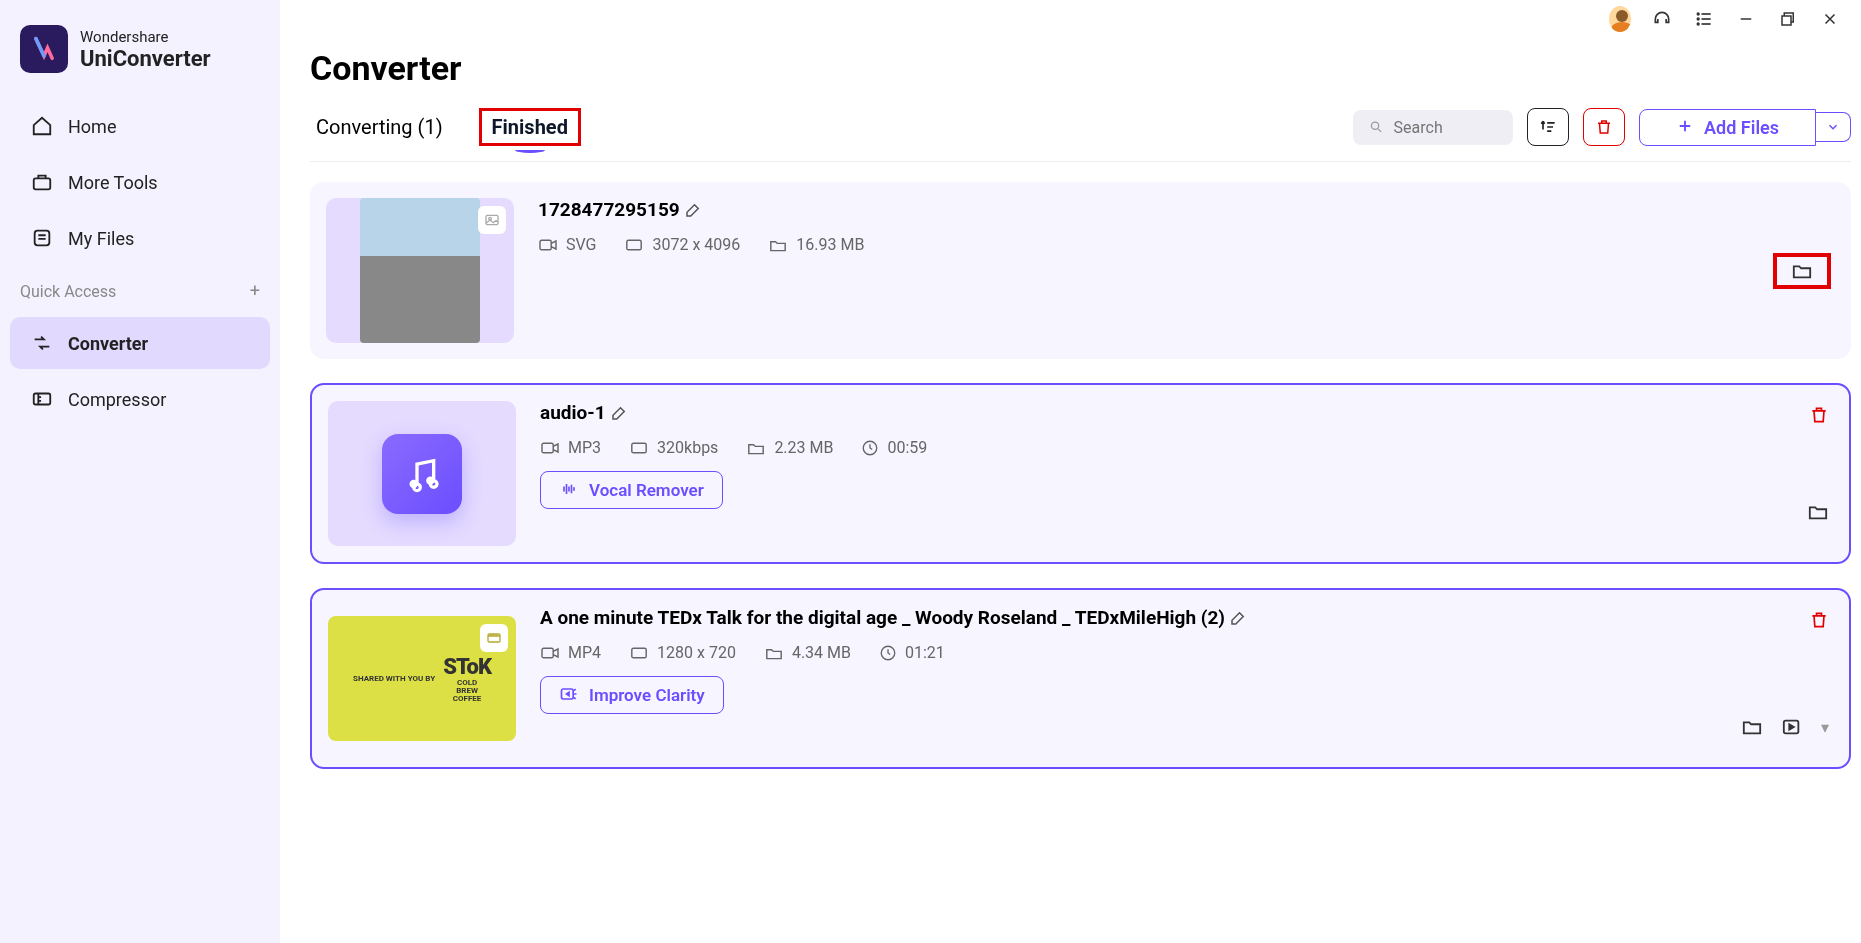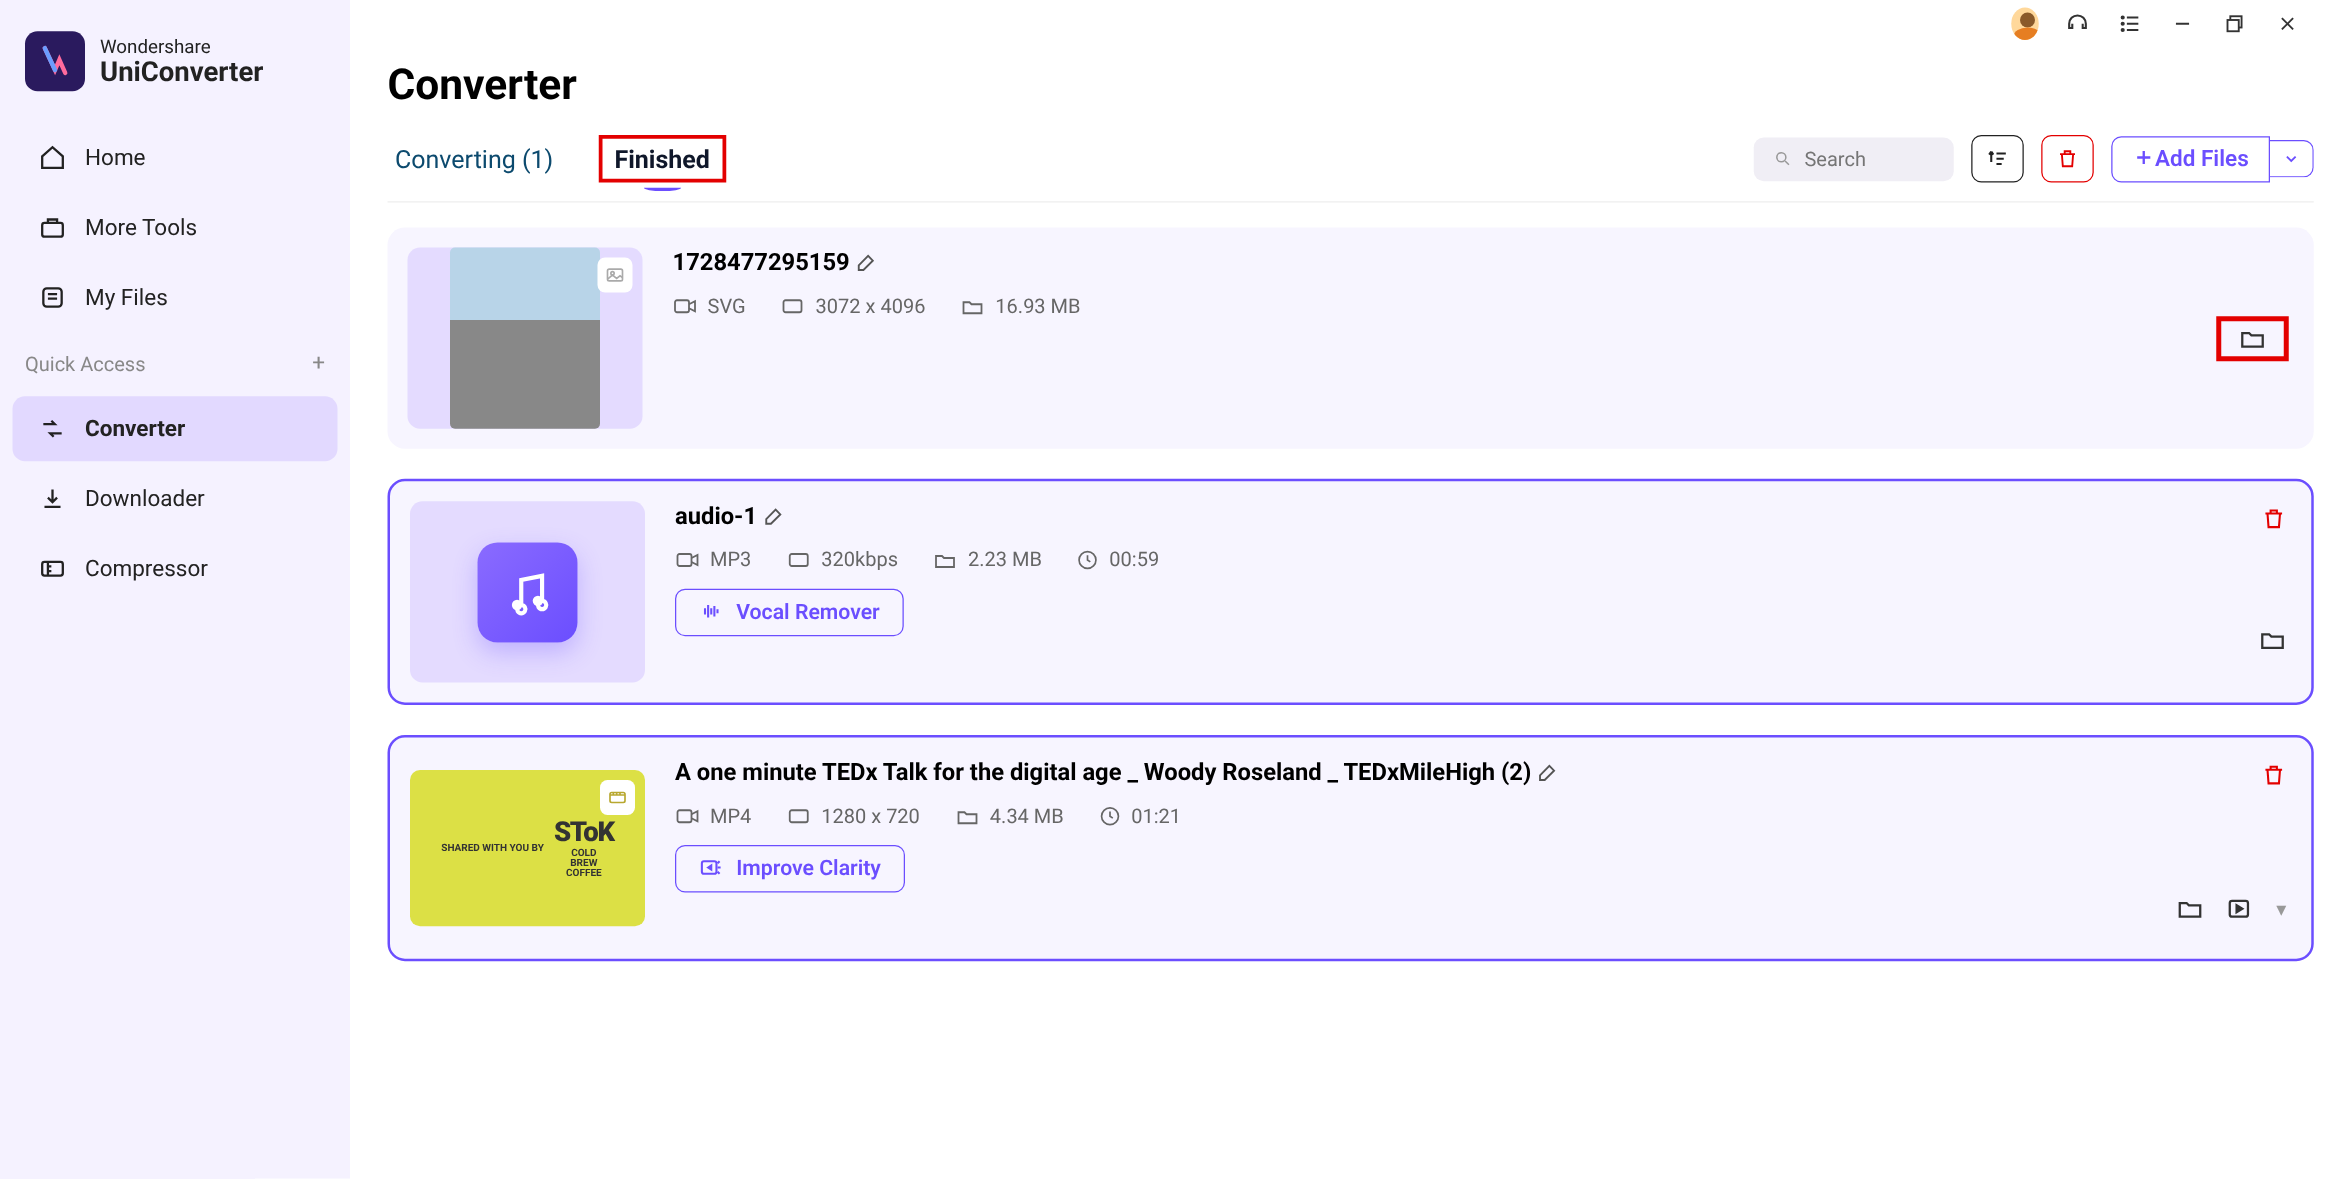--- a/index.html
+++ b/index.html
@@ -13,30 +13,30 @@
 .nav-item{display:flex;align-items:center;gap:14px;padding:14px 20px;font-size:18px;color:#222;cursor:pointer;border-radius:10px;margin:2px 10px}
 .nav-item.active{background:#e2d9ff;font-weight:700}
 .nav-icon{width:24px;height:24px;display:flex;align-items:center;justify-content:center}
 .quick-access{display:flex;justify-content:space-between;align-items:flex-end;padding:14px 20px;color:#888;font-size:16px}
 .main{flex:1;padding:0 10px 20px 30px;overflow:auto}
 .titlebar{display:flex;justify-content:flex-end;gap:20px;padding:8px 10px;align-items:center}
 .titlebar-icon{width:22px;height:22px;display:flex;align-items:center;justify-content:center;color:#555;cursor:pointer}
 .page-title{font-size:34px;font-weight:700;margin:10px 0 20px 0}
 .toolbar{display:flex;align-items:center;justify-content:space-between;border-bottom:1px solid #eee;padding-bottom:15px;margin-bottom:20px}
 .tabs{display:flex;gap:30px;align-items:center}
-.tab{font-size:20px;color:#0c4a6e;cursor:pointer;padding:4px 6px}
+.tab{font-size:20px;color:#000000;cursor:pointer;padding:4px 6px}
 .tab.active{color:#0f172a;font-weight:700;position:relative}
 .tab.highlight{border:3px solid #e30000;padding:4px 10px}
 .tab-underline{position:absolute;bottom:-10px;left:50%;transform:translateX(-50%);width:30px;height:6px;border-bottom:3px solid #6b4eff;border-radius:50%}
 .toolbar-right{display:flex;gap:14px;align-items:center}
 .search-box{display:flex;align-items:center;gap:10px;background:#f0eef5;border-radius:8px;padding:8px 16px;width:160px;color:#999}
 .icon-btn{border:1.5px solid #222;border-radius:8px;width:42px;height:38px;display:flex;align-items:center;justify-content:center;cursor:pointer;background:#fff}
 .icon-btn.red{border-color:#e30000;color:#e30000}
 .add-files{display:flex;align-items:center}
-.add-files-main{display:flex;border:1.5px solid #6b4eff;border-radius:8px 0 0 8px;padding:7px 16px;font-size:18px;font-weight:600;color:#6b4eff;cursor:pointer}
+.add-files-main{display:flex;gap:10px;border:1.5px solid #6b4eff;border-radius:8px 0 0 8px;padding:7px 36px;font-size:18px;font-weight:600;color:#6b4eff;cursor:pointer}
 .add-files-drop{border:1.5px solid #6b4eff;border-left:none;border-radius:0 8px 8px 0;padding:7px 10px;color:#6b4eff;cursor:pointer}
 .file-card{background:#f7f5ff;border-radius:14px;padding:16px;display:flex;gap:24px;margin-bottom:24px;position:relative}
 .file-card.selected{border:2px solid #6b4eff}
 .thumb{width:188px;height:145px;background:#e4dbff;border-radius:10px;display:flex;align-items:center;justify-content:center;position:relative;flex-shrink:0}
 .thumb-photo{width:120px;height:145px;background:linear-gradient(180deg,#b8d4e8 0%,#b8d4e8 40%,#888 40%,#888 100%);border-radius:4px;position:relative}
 .thumb-badge{position:absolute;top:8px;right:8px;width:28px;height:28px;background:#fff;border-radius:6px;display:flex;align-items:center;justify-content:center;color:#999}
 .thumb-audio{width:80px;height:80px;background:linear-gradient(135deg,#8a6bff,#6b4eff);border-radius:16px;display:flex;align-items:center;justify-content:center;box-shadow:0 8px 20px rgba(107,78,255,0.3)}
 .thumb-video{width:210px;height:125px;background:#dce045;border-radius:8px;display:flex;align-items:center;justify-content:center;flex-direction:column;position:relative;font-size:9px;color:#333}
 .file-info{flex:1;display:flex;flex-direction:column;gap:14px}
 .file-name-row{display:flex;align-items:center;gap:4px}
@@ -108,28 +108,20 @@
     <span class="nav-icon">
         <svg width="22" height="22" viewBox="0 0 24 24" fill="none" stroke="#222" stroke-width="2">
           <path d="M4 8 H14 L11 5 M20 16 H10 L13 19"></path>
         </svg>
       </span>
     <span>Converter</span>
   </div>
   <div class="nav-item">
     <span class="nav-icon">
         <svg width="22" height="22" viewBox="0 0 24 24" fill="none" stroke="#222" stroke-width="2">
-          <path d="M12 4 V14 M8 11 L12 15 L16 11 M5 19 H19"></path>
-        </svg>
-      </span>
-    <span>Downloader</span>
-  </div>
-  <div class="nav-item">
-    <span class="nav-icon">
-        <svg width="22" height="22" viewBox="0 0 24 24" fill="none" stroke="#222" stroke-width="2">
           <rect x="3" y="6" width="18" height="12" rx="2"></rect>
           <path d="M8 6 V18 M8 10 H11 M8 14 H11"></path>
         </svg>
       </span>
     <span>Compressor</span>
   </div>
 </div>
 
 <div class="main">
   <div class="titlebar">

